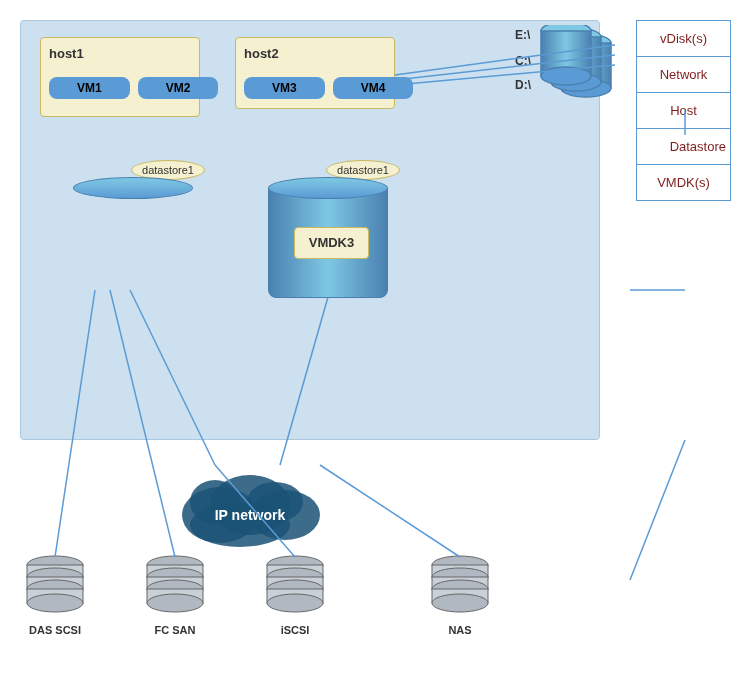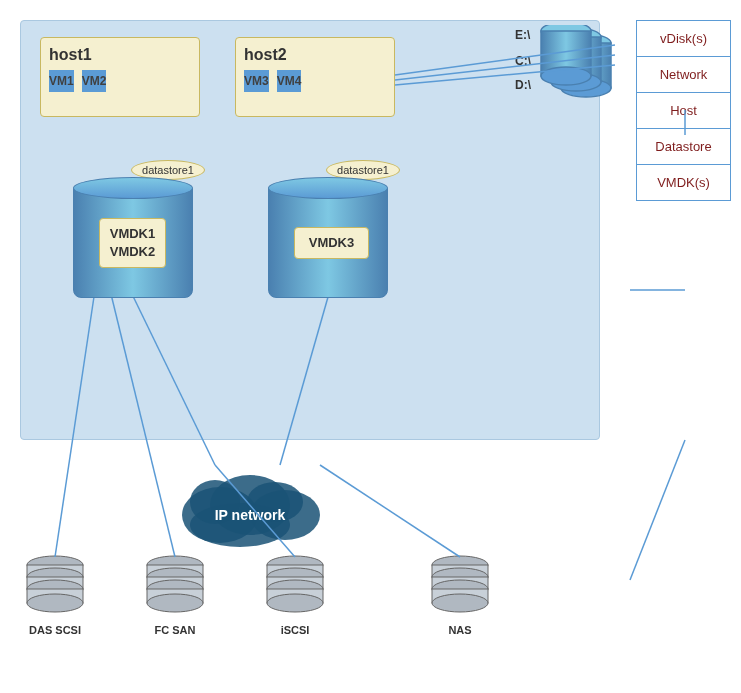--- a/index.html
+++ b/index.html
@@ -42,37 +42,37 @@
     .host1-box {
       left: 30px;
       top: 30px;
       width: 160px;
       height: 80px;
     }
     .host2-box {
       left: 220px;
       top: 30px;
       width: 160px;
-      height: 80px;
+      height: 72px;
     }
     .host-label {
-      font-size: 16px;
+      font-size: 13px;
       font-weight: bold;
       color: #333;
-      margin-bottom: 6px;
+      margin-bottom: 16px;
     }
     .vm-row {
       display: flex;
       gap: 8px;
     }
     .vm-pill {
       background: #5b9bd5;
-      color: #404040;
-      border-radius: 0;
-      padding: 4px 0;
+      color: #000000;
+      border-radius: 8px;
+      padding: 4px 28px;
       font-size: 12px;
       font-weight: bold;
     }
     .datastore-label-oval {
       background: #f5f0d0;
       border: 1.5px solid #c8b860;
       border-radius: 50%;
       text-align: center;
       font-size: 11px;
       color: #333;
@@ -165,28 +165,20 @@
 
   <div style="position:absolute;left:60px;top:160px;width:145px;">
     <div style="text-align:center;">
       <span class="datastore-label-oval">datastore1</span>
     </div>
 
     <div style="position:relative;width:130px;height:120px;margin:0 auto;">
 
       <div style="position:absolute;top:0;left:5px;width:120px;height:22px;background:linear-gradient(to bottom,#7ec8e3,#5b9bd5);border:1.5px solid #4a80b0;border-radius:50%;z-index:2;"></div>
 
-      <div style="position:absolute;top:11px;left:5px;width:120px;height:110px;background:linear-gradient(to right,#4a80b0,#7ec8e3,#4a80b0);border:1.5px solid #4a80b0;border-radius:0 0 8px 8px;z-index:1;display:flex;align-items:center;justify-content:center;">
-        <div class="vmdk-text">
-          <div style="background:#f5f0d0;border:1px solid #c8b860;border-radius:4px;padding:6px 10px;">
-            <span>VMDK1</span><br>
-            <span>VMDK2</span>
-          </div>
-        </div>
-      </div>
     </div>
   </div>
 
   <div style="position:absolute;left:255px;top:160px;width:145px;">
     <div style="text-align:center;">
       <span class="datastore-label-oval">datastore1</span>
     </div>
     <div style="position:relative;width:130px;height:120px;margin:0 auto;">
       <div style="position:absolute;top:0;left:5px;width:120px;height:22px;background:linear-gradient(to bottom,#7ec8e3,#5b9bd5);border:1.5px solid #4a80b0;border-radius:50%;z-index:2;"></div>
       <div style="position:absolute;top:11px;left:5px;width:120px;height:110px;background:linear-gradient(to right,#4a80b0,#7ec8e3,#4a80b0);border:1.5px solid #4a80b0;border-radius:0 0 8px 8px;z-index:1;display:flex;align-items:center;justify-content:center;">
@@ -302,21 +294,21 @@
   <div style="position:absolute;right:210px;top:28px;">
     <div style="font-size:12px;font-weight:bold;color:#333;margin-bottom:12px;">E:\</div>
     <div style="font-size:12px;font-weight:bold;color:#333;margin-bottom:10px;">C:\</div>
     <div style="font-size:12px;font-weight:bold;color:#333;">D:\</div>
   </div>
 
   <div class="legend-panel">
     <div class="legend-box">vDisk(s)</div>
     <div class="legend-box" style="border-top:1.5px solid #5b9bd5;">Network</div>
     <div class="legend-box" style="border-top:1.5px solid #5b9bd5;">Host</div>
-    <div class="legend-box" style="border-top:1.5px solid #5b9bd5;">Datastore</div>
+    <div class="legend-box" style="border-top:1.5px solid #5b9bd5;text-align:right;">Datastore</div>
     <div class="legend-box" style="border-top:1.5px solid #5b9bd5;">VMDK(s)</div>
   </div>
 
   <svg class="svg-overlay">
 
     <line x1="95" y1="290" x2="55" y2="557" stroke="#5b9bd5" stroke-width="1.5"></line>
 
     <line x1="110" y1="290" x2="175" y2="557" stroke="#5b9bd5" stroke-width="1.5"></line>
 
     <line x1="130" y1="290" x2="215" y2="465" stroke="#5b9bd5" stroke-width="1.5"></line>

